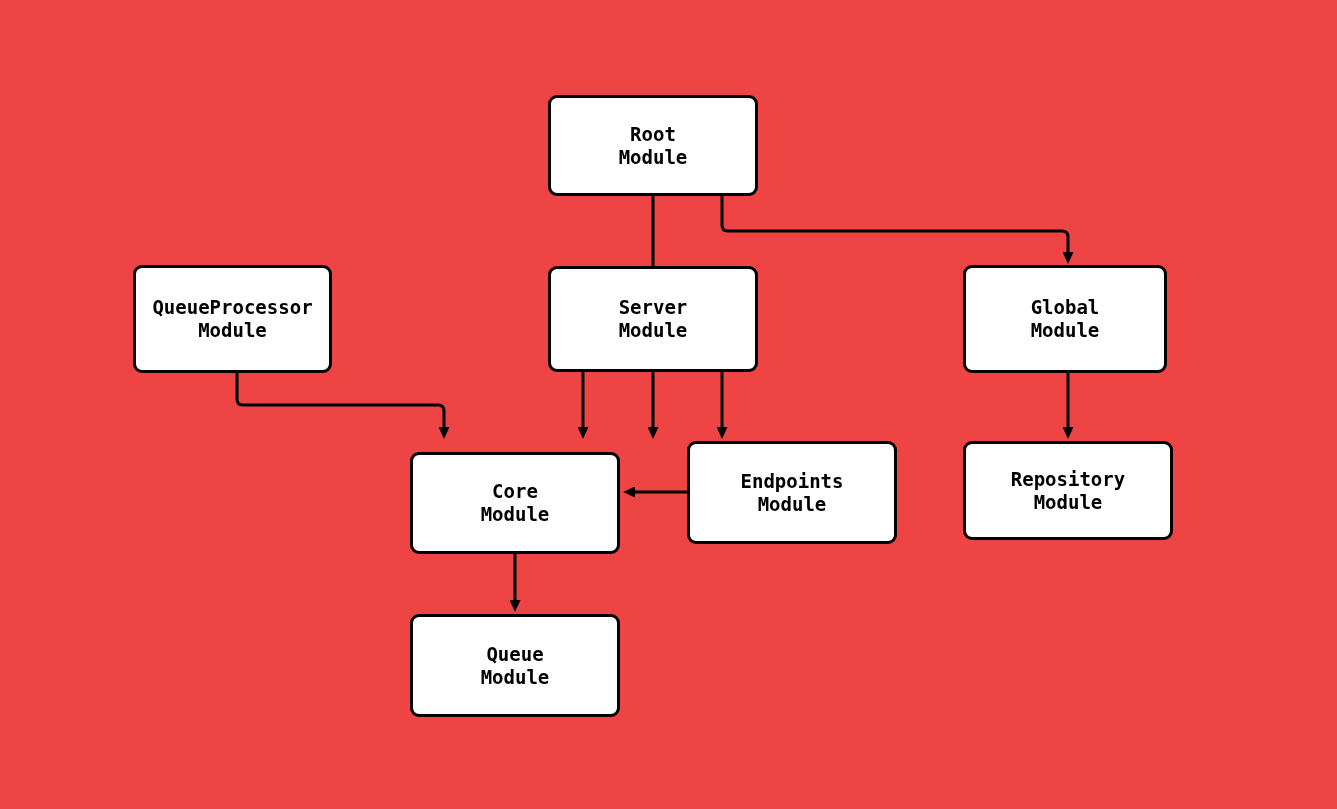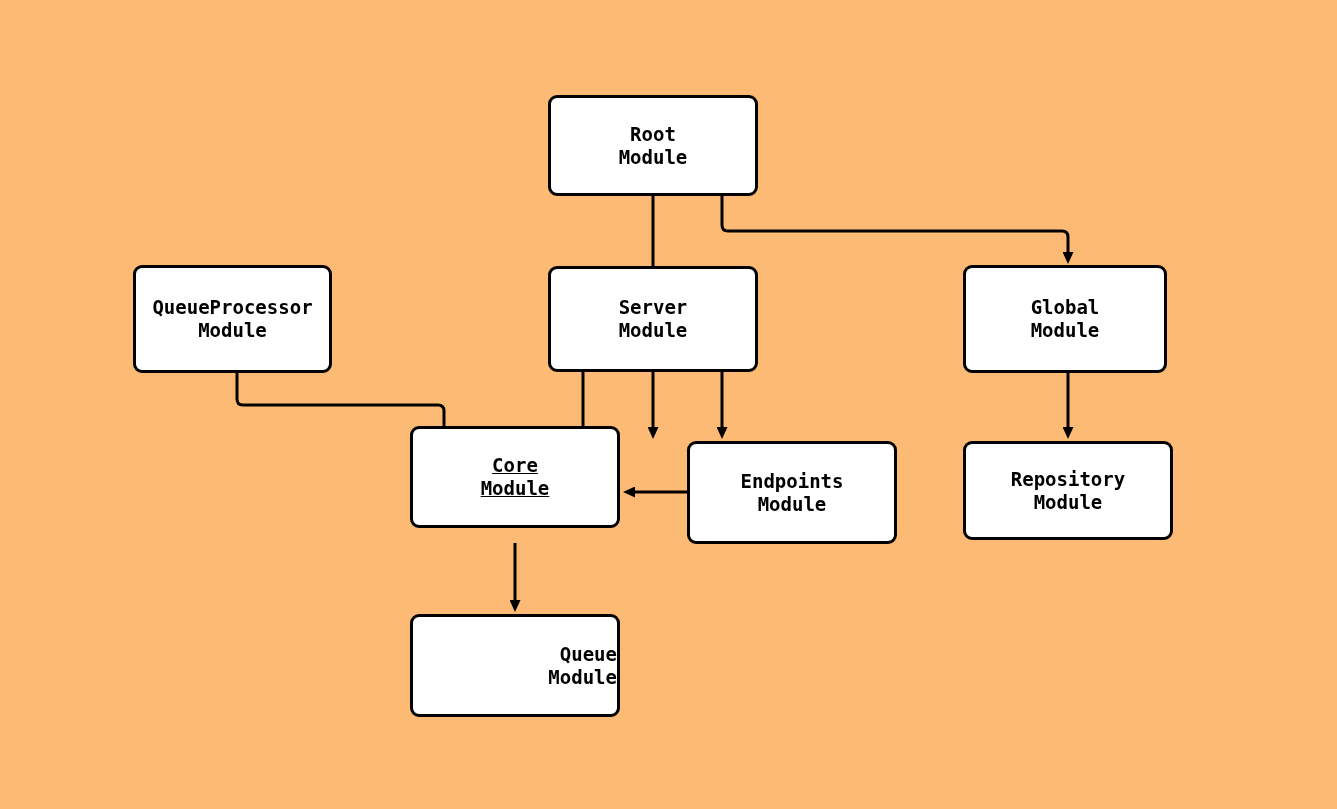--- a/index.html
+++ b/index.html
@@ -11,21 +11,21 @@
   body {
     width: 1337px;
     height: 809px;
     overflow: hidden;
     font-family: "DejaVu Sans Mono", "Liberation Mono", monospace;
   }
   #diagram-canvas {
     position: relative;
     width: 1337px;
     height: 809px;
-    background: #fdba74;
+    background: #ef4444;
   }
   #edge-layer {
     position: absolute;
     left: 0;
     top: 0;
     width: 1337px;
     height: 809px;
   }
   .node {
     position: absolute;
@@ -107,33 +107,33 @@
   <div class="node" style="left:548px; top:266px; width:210px; height:106px;justify-content:center;">
     <span class="node-line">Server</span>
     <span class="node-line">Module</span>
   </div>
 
   <div class="node" style="left:963px; top:265px; width:204px; height:108px;">
     <span class="node-line">Global</span>
     <span class="node-line">Module</span>
   </div>
 
-  <div class="node" style="left:410px; top:426px; width:210px; height:102px;text-decoration:underline;">
+  <div class="node" style="left:410px; top:452px; width:210px; height:102px;">
     <span class="node-line">Core</span>
     <span class="node-line">Module</span>
   </div>
 
   <div class="node" style="left:687px; top:441px; width:210px; height:103px;justify-content:center;">
     <span class="node-line">Endpoints</span>
     <span class="node-line">Module</span>
   </div>
 
   <div class="node" style="left:963px; top:441px; width:210px; height:99px;">
     <span class="node-line">Repository</span>
     <span class="node-line">Module</span>
   </div>
 
-  <div class="node" style="left:410px; top:614px; width:210px; height:103px;align-items:flex-end;">
+  <div class="node" style="left:410px; top:614px; width:210px; height:103px;">
     <span class="node-line">Queue</span>
     <span class="node-line">Module</span>
   </div>
 
 </div>
 
 </body></html>

